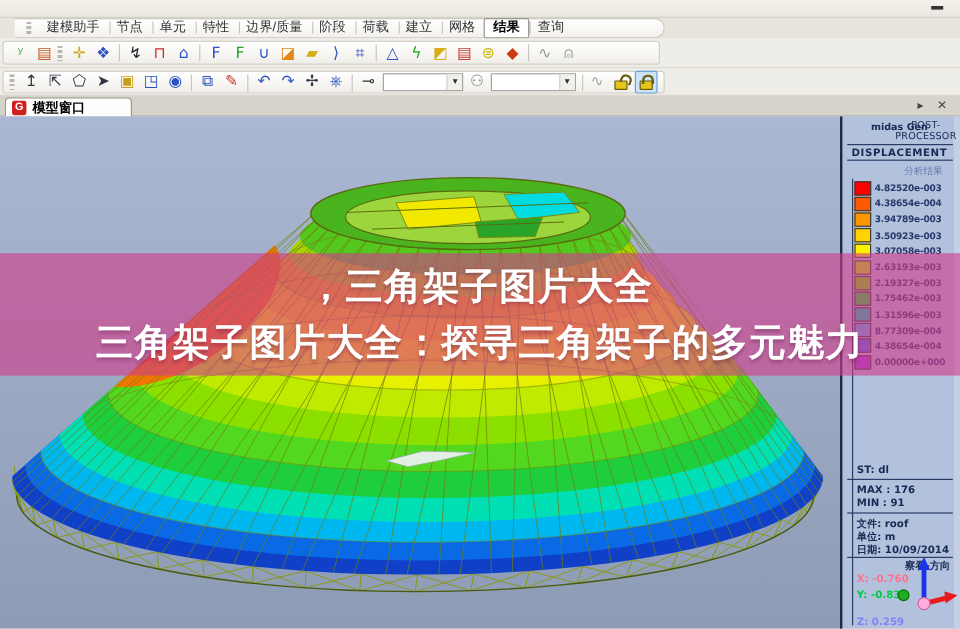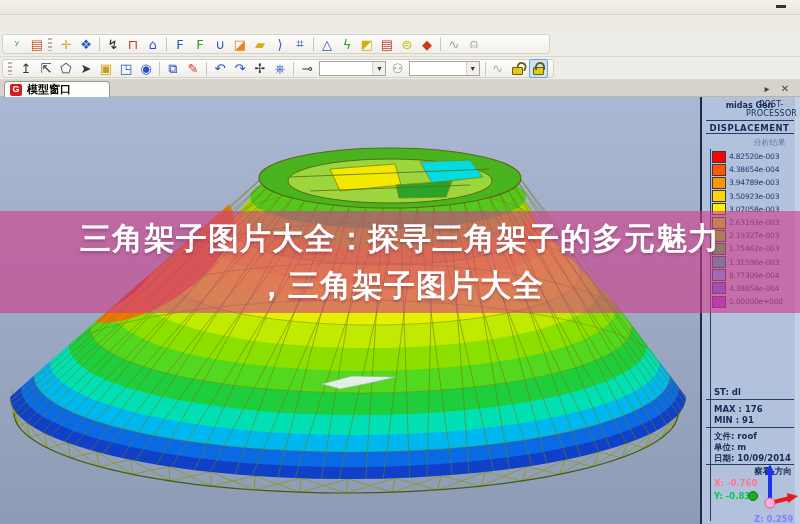--- a/index.html
+++ b/index.html
@@ -72,41 +72,59 @@
   .p-center { position:absolute; left:0; width:95px; text-align:center; color:#152a55; }
   .p-brand { top:4px; font-size:8px; font-weight:bold; }
   .p-mode { top:3px; font-size:8px; font-weight:normal; letter-spacing:0.2px;padding-left:44px; }
   .p-line { position:absolute; left:4px; width:88px; height:0; border-top:1px solid #2a3c66; }
   .p-result { top:26px; font-size:8.5px; font-weight:bold; letter-spacing:0.5px; }
   .p-sub { top:40px; font-size:8px; color:#5d77ab;padding-left:40px; }
   .p-vline { position:absolute; left:8px; top:52px; width:0; height:372px; border-left:1px solid #2a3c66; }
   .legend { position:absolute; left:10px; top:53px; }
   .legend-row { display:flex; align-items:center; height:13.2px; }
   .legend-swatch { width:14px; height:12px; border:1px solid #3c3c3c; margin-right:3px; }
-  .legend-label { font-size:7.5px; font-weight:normal; color:#26386c; white-space:nowrap; letter-spacing:-0.2px; }
+  .legend-label { font-size:7.5px; font-weight:bold; color:#26386c; white-space:nowrap; letter-spacing:-0.2px; }
   .pinfo-item { position:absolute; left:12px; font-size:8.5px; color:#152a55; white-space:nowrap; font-weight:bold; }
   .axis-val { font-weight:bold; }
   .p-viewdir { left:0; width:95px; text-align:center;padding-left:47px; }
 
   
   .overlay-banner { position:absolute; left:0; top:211px; width:800px; height:102px; z-index:50;
                     display:flex; flex-direction:column; align-items:center; justify-content:center;
                     text-align:center; }
   .overlay-line { font-size:31px; line-height:47px; font-weight:bold; color:#ffffff; letter-spacing:1px;
                   text-shadow:0 2px 3px rgba(90,20,60,0.35); white-space:nowrap; }
 </style>
 </head>
 <body>
 
 <div id="app">
 
   <div class="menubar">
     <div class="win-dash"></div>
   </div>
 
+  <div class="ribbonrow">
+    <div class="ribbon-strip">
+      <span class="grip"></span>
+      <div id="ribbon-tabs" style="display:flex;align-items:center;">
+          <div class="ribbon-tab">建模助手</div>
+          <div class="ribbon-tab">节点</div>
+          <div class="ribbon-tab">单元</div>
+          <div class="ribbon-tab">特性</div>
+          <div class="ribbon-tab">边界/质量</div>
+          <div class="ribbon-tab">阶段</div>
+          <div class="ribbon-tab">荷载</div>
+          <div class="ribbon-tab">建立</div>
+          <div class="ribbon-tab">网格</div>
+          <div class="ribbon-tab active">结果</div>
+          <div class="ribbon-tab">查询</div>
+        </div>
+    </div>
+  </div>
 
   <div class="tbrow tb1">
     <div class="tb-strip" id="tb1-strip">
         <span class="ticon" style="color: rgb(63, 174, 63);">ʸ</span>
         <span class="ticon" style="color: rgb(192, 90, 40);">▤</span>
         <span class="thandle"></span>
         <span class="ticon" style="color: rgb(202, 168, 32);">✛</span>
         <span class="ticon" style="color: rgb(43, 82, 192);">❖</span>
         <span class="tsep"></span>
         <span class="ticon" style="color: rgb(34, 34, 34);">↯</span>
@@ -423,32 +441,32 @@
       <div class="pinfo-item" style="top:307px;">MAX : 176</div>
       <div class="pinfo-item" style="top:318px;">MIN : 91</div>
       <div class="p-line" style="top:330px;"></div>
       <div class="pinfo-item" style="top:334px;">文件: roof</div>
       <div class="pinfo-item" style="top:345px;">单位: m</div>
       <div class="pinfo-item" style="top:356px;">日期: 10/09/2014</div>
       <div class="p-line" style="top:367px;"></div>
       <div class="pinfo-item p-viewdir" style="top:369px;">察看-方向</div>
       <div class="pinfo-item axis-val" id="ax-x" style="top: 381px; color: rgb(255, 115, 144);">X: -0.760</div>
       <div class="pinfo-item axis-val" id="ax-y" style="top: 394px; color: rgb(0, 204, 68);">Y: -0.837</div>
-      <div class="pinfo-item axis-val" id="ax-z" style="top: 417px; color: rgb(130, 130, 255); margin-left: 40px;">Z: 0.259</div>
+      <div class="pinfo-item axis-val" id="ax-z" style="top: 417px; color: rgb(130, 130, 255);">Z: 0.259</div>
 
       <svg width="58" height="56" style="position:absolute; left:40px; top:364px;">
         <line x1="28" y1="42" x2="28" y2="12" stroke="#1a35e8" stroke-width="4"></line>
         <polygon points="28,3 23,14 33,14" fill="#1a35e8"></polygon>
         <line x1="28" y1="42" x2="48" y2="37" stroke="#e81a1a" stroke-width="4"></line>
         <polygon points="56,35 45,32 46,42" fill="#e81a1a"></polygon>
         <circle cx="11" cy="35" r="4.5" fill="#1fae1f" stroke="#0c700c"></circle>
         <circle cx="28" cy="42" r="5" fill="#ffaedd" stroke="#d060a0"></circle>
       </svg>
     </div>
 
   </div>
 
   <div class="overlay-banner" id="banner" style="background: rgba(208, 62, 138, 0.62);">
+    <div class="overlay-line">，三角架子图片大全</div>
     <div class="overlay-line">三角架子图片大全：探寻三角架子的多元魅力</div>
-    <div class="overlay-line">，三角架子图片大全</div>
   </div>
 
 </div>
 
 </body></html>

